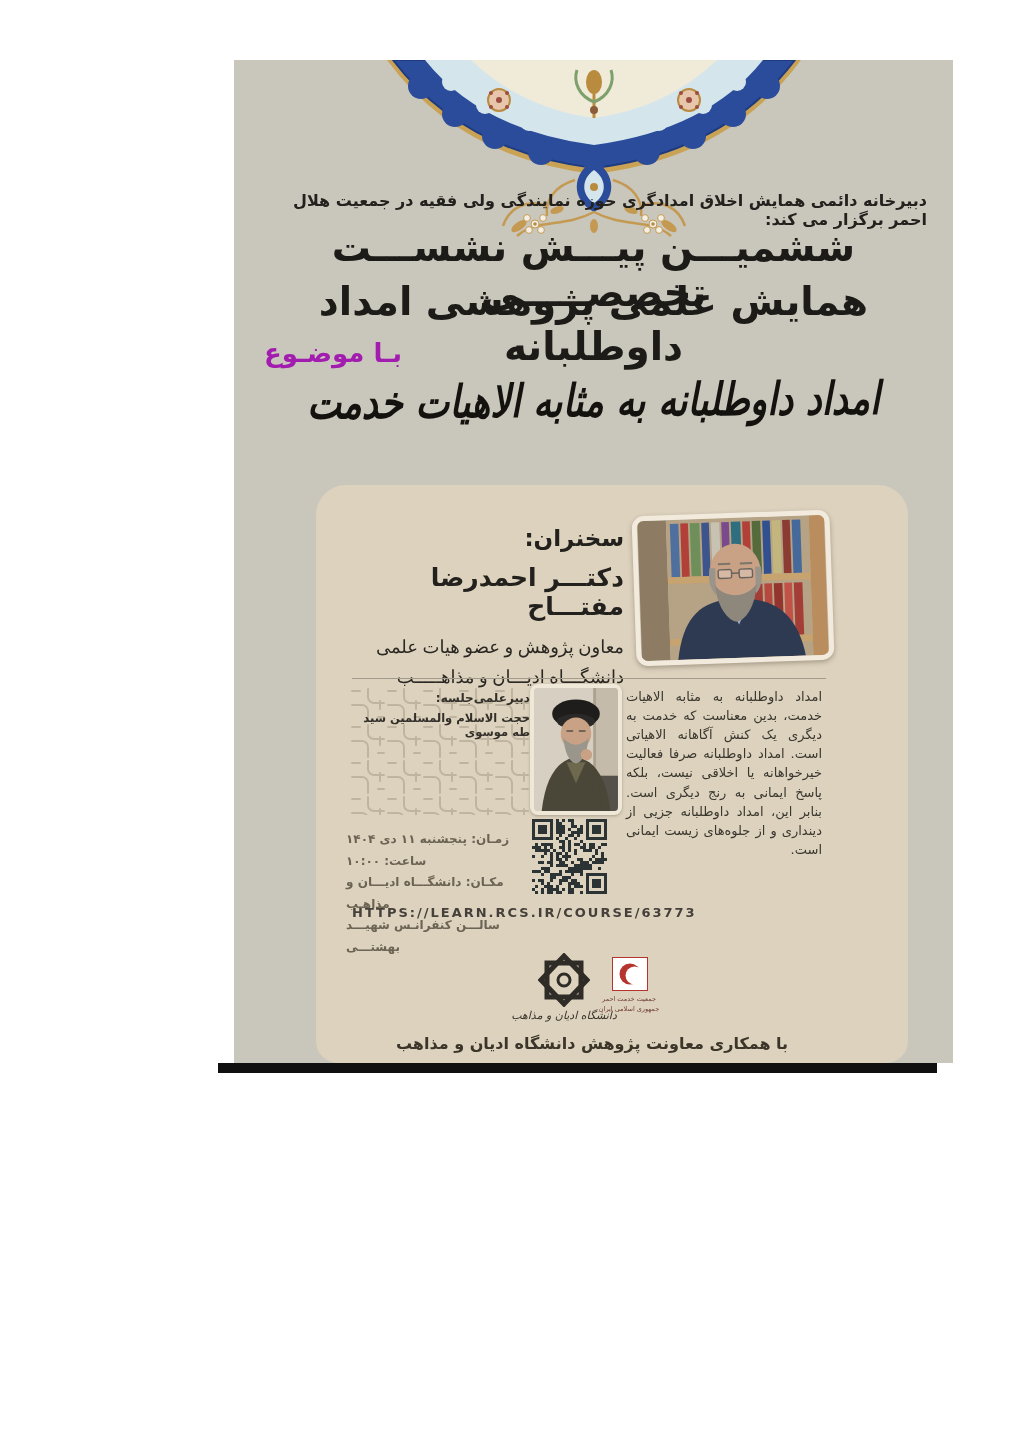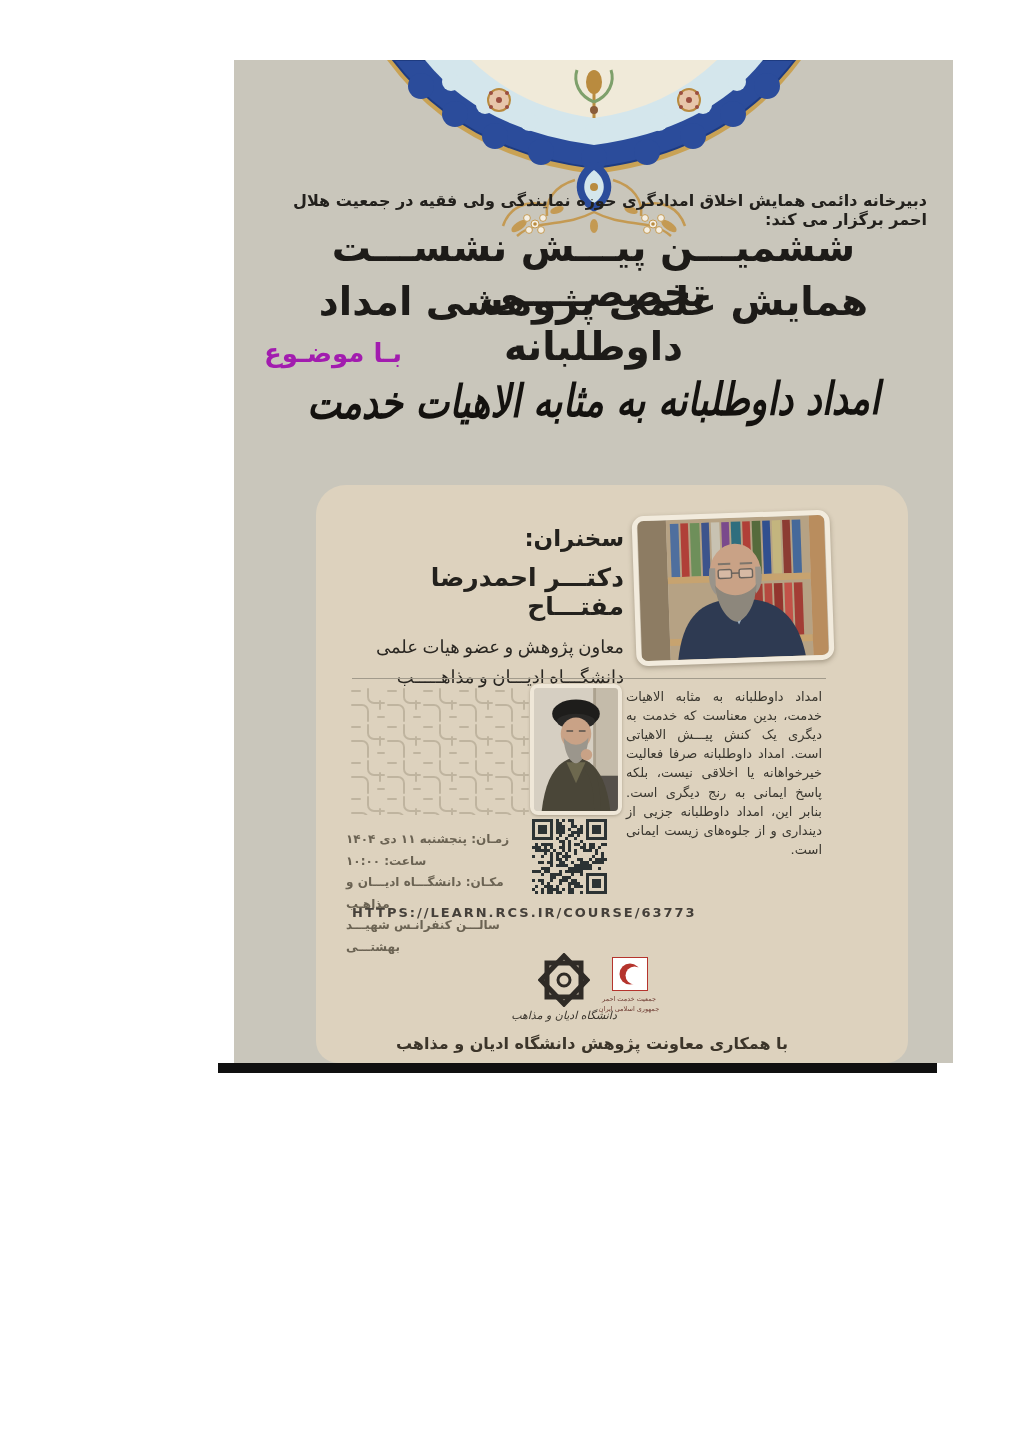--- a/index.html
+++ b/index.html
@@ -227,41 +227,45 @@
 
       <svg class="pattern-box" width="180" height="128">
         <defs>
           <pattern id="mz" width="36" height="36" patternUnits="userSpaceOnUse">
             <path d="M2,18 h10 a6,6 0 0 1 6,6 v10 M18,2 v8 a6,6 0 0 0 6,6 h10 M2,4 h8 M28,30 h6 M30,14 v8" stroke="#a89d87" stroke-width="2" fill="none" stroke-linecap="round"></path>
           </pattern>
         </defs>
         <rect width="180" height="128" fill="url(#mz)"></rect>
       </svg>
 
+      <div class="secretary-block">
+        <div class="secretary-label">دبیرعلمی‌جلسه:</div>
+        <div class="secretary-name">حجت الاسلام والمسلمین سید طه موسوی</div>
+      </div>
 
       <div class="cleric-photo">
         <svg width="84" height="123" viewBox="0 0 88 129">
           <rect width="88" height="129" fill="#d6cfc2"></rect>
           <rect x="64" y="0" width="24" height="129" fill="#c4bbaa"></rect>
           <rect x="62" y="0" width="3" height="129" fill="#aca28f"></rect>
           <rect x="58" y="92" width="30" height="37" fill="#55504a"></rect>
           <path d="M8,129 C12,94 24,76 44,72 C64,76 76,94 80,129 Z" fill="#4a4638"></path>
           <path d="M34,78 L44,100 L54,78 Z" fill="#6d684e"></path>
           <ellipse cx="44" cy="27" rx="25" ry="15" fill="#1e1d1b"></ellipse>
           <ellipse cx="44" cy="35" rx="20" ry="8" fill="#2a2927"></ellipse>
           <ellipse cx="44" cy="48" rx="16" ry="17" fill="#c9a286"></ellipse>
           <path d="M31,52 C32,72 40,79 44,79 C48,79 56,72 57,52 C50,62 38,62 31,52 Z" fill="#9b968c"></path>
           <path d="M34,45 h7 M47,45 h7" stroke="#57504a" stroke-width="1.6"></path>
           <path d="M70,129 C70,105 66,88 58,78 L52,84 C60,94 63,108 63,129 Z" fill="#4a4638"></path>
           <circle cx="55" cy="70" r="6" fill="#c9a286"></circle>
         </svg>
       </div>
 
       <div class="abstract">
-        <p>امداد داوطلبانه به مثابه الاهیات خدمت، بدین معناست که خدمت به دیگری یک کنش پیـــش الاهیاتی است. امداد داوطلبانه صرفا فعالیت خیرخواهانه یا اخلاقی نیست، بلکه پاسخ ایمانی به رنج دیگری است. بنابر این، امداد داوطلبانه جزیی از دینداری و از جلوه‌های زیست ایمانی است.</p>
+        <p>امداد داوطلبانه به مثابه الاهیات خدمت، بدین معناست که خدمت به دیگری یک کنش آگاهانه الاهیاتی است. امداد داوطلبانه صرفا فعالیت خیرخواهانه یا اخلاقی نیست، بلکه پاسخ ایمانی به رنج دیگری است. بنابر این، امداد داوطلبانه جزیی از دینداری و از جلوه‌های زیست ایمانی است.</p>
       </div>
 
       <div class="time-block">
         <div>زمـان: پنجشنبه ۱۱ دی ۱۴۰۴ ساعت: ۱۰:۰۰</div>
         <div>مکـان: دانشگـــاه ادیـــان و مذاهـب</div>
         <div>سالـــن کنفرانـس شهیـــد بهشتـــی</div>
       </div>
 
       <div class="qr">
           <div class="d"></div>

